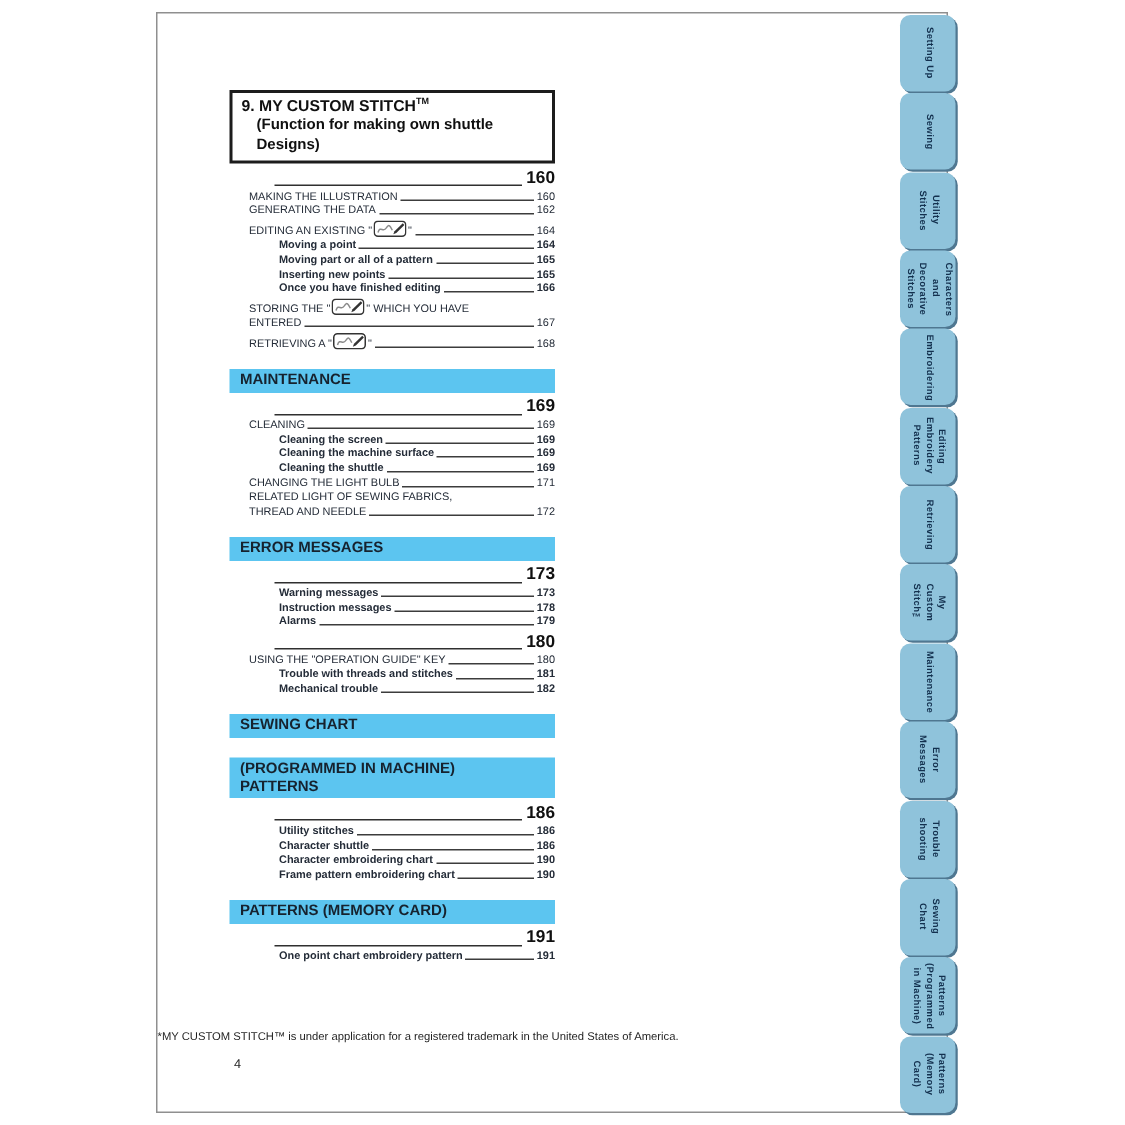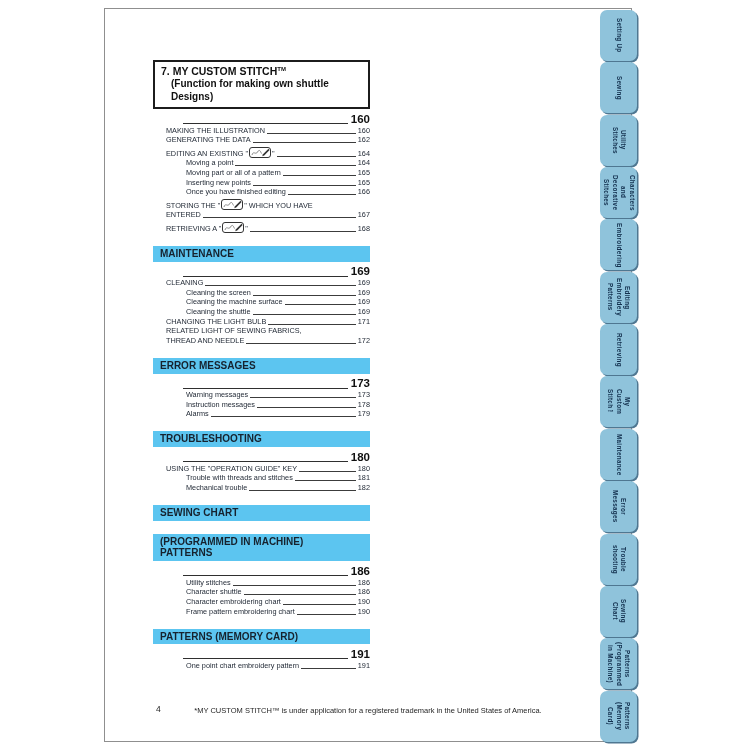--- a/index.html
+++ b/index.html
@@ -15,45 +15,45 @@
   .titlebox .l2{font-weight:bold;font-size:10px;line-height:1.25;padding-left:10px;}
 
   .bar{background:var(--bar,#5cc5f0);color:#16222e;font-weight:bold;font-size:10px;line-height:1.18;padding:2px 0 2px 7px;margin-top:13px;}
 
   .numrow{display:flex;align-items:flex-end;height:13px;margin-top:3px;}
   .numrow .lead{flex:1;border-bottom:1px solid #2f2f2f;margin:0 3px 1px 30px;}
   .numrow .n{font-weight:bold;font-size:11.5px;line-height:1;color:#101010;}
 
   .row{display:flex;align-items:flex-end;height:9.6px;font-size:7.3px;color:#242c38;white-space:nowrap;}
   .row.ind0{margin-left:13px;}
-  .row.ind1{margin-left:33px;}
+  .row.ind1{margin-left:33px;font-weight:bold;}
   .row .lbl{line-height:1.1;}
   .row .lead{flex:1;border-bottom:1px solid #3c3c3c;margin:0 2px 1px 2px;min-width:6px;}
   .row .pg{line-height:1.1;}
   .row.icon-row{height:13.5px;}
   .key-icon{display:inline-block;margin:0 1px;}
   .key-icon svg{display:block;}
 
-  .footnote{position:absolute;left:0;width:100%;bottom:26px;text-align:center;font-size:7.5px;color:#1f1f1f;}
+  .footnote{position:absolute;left:0;width:100%;bottom:46px;text-align:left;font-size:7.5px;color:#1f1f1f;}
   .pagenum{position:absolute;left:51px;bottom:27px;font-size:8.5px;color:#1f1f1f;}
 
   .tab{position:absolute;left:600px;width:37px;height:51px;background:var(--tab,#8fc3db);
        border-radius:7px;box-shadow:1.5px 1.5px 0 var(--tabshadow,#4f7791);
        display:flex;align-items:center;justify-content:center;z-index:5;}
   .tab-label{writing-mode:vertical-rl;white-space:pre-line;text-align:center;
        font-size:6.3px;font-weight:bold;letter-spacing:0.3px;line-height:1.35;
        color:var(--tabtext,#13304e);}
 </style>
 </head>
 <body>
 
 <div class="page">
   <div class="content">
     <div class="titlebox">
-      <div class="l1"><span>7. MY CUSTOM STITCH</span><sup>TM</sup></div>
+      <div class="l1"><span>9. MY CUSTOM STITCH</span><sup>TM</sup></div>
       <div class="l2">(Function for making own shuttle Designs)</div>
     </div>
     <div>
         <div class="numrow">
           <span class="lead"></span>
           <span class="n">160</span>
         </div>
         <div class="row ind0">
           <span class="lbl">MAKING THE ILLUSTRATION</span>
           <span class="lead"></span>
@@ -181,23 +181,20 @@
         <div class="row ind1">
           <span class="lbl">Instruction messages</span>
           <span class="lead"></span>
           <span class="pg">178</span>
         </div>
         <div class="row ind1">
           <span class="lbl">Alarms</span>
           <span class="lead"></span>
           <span class="pg">179</span>
         </div>
-        <div class="bar">
-          <div>TROUBLESHOOTING</div>
-        </div>
         <div class="numrow">
           <span class="lead"></span>
           <span class="n">180</span>
         </div>
         <div class="row ind0">
           <span class="lbl">USING THE "OPERATION GUIDE" KEY</span>
           <span class="lead"></span>
           <span class="pg">180</span>
         </div>
         <div class="row ind1">

